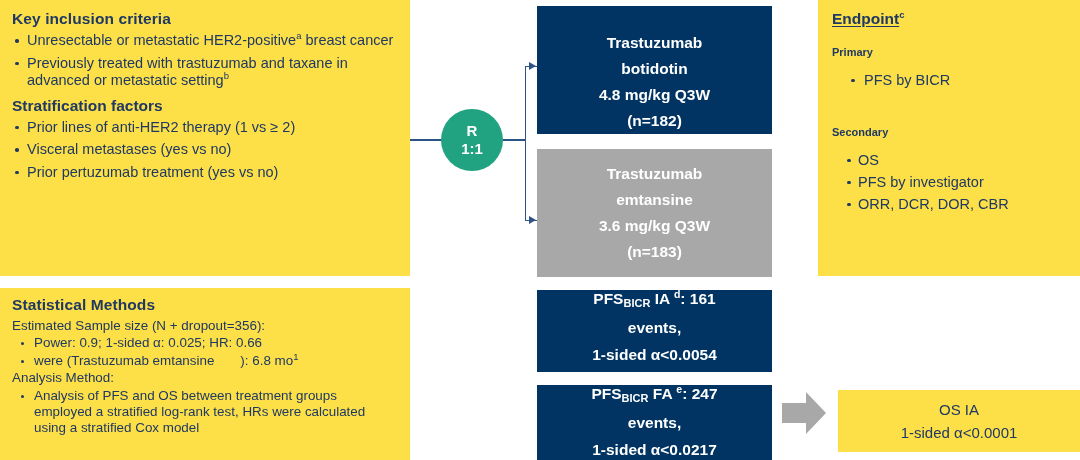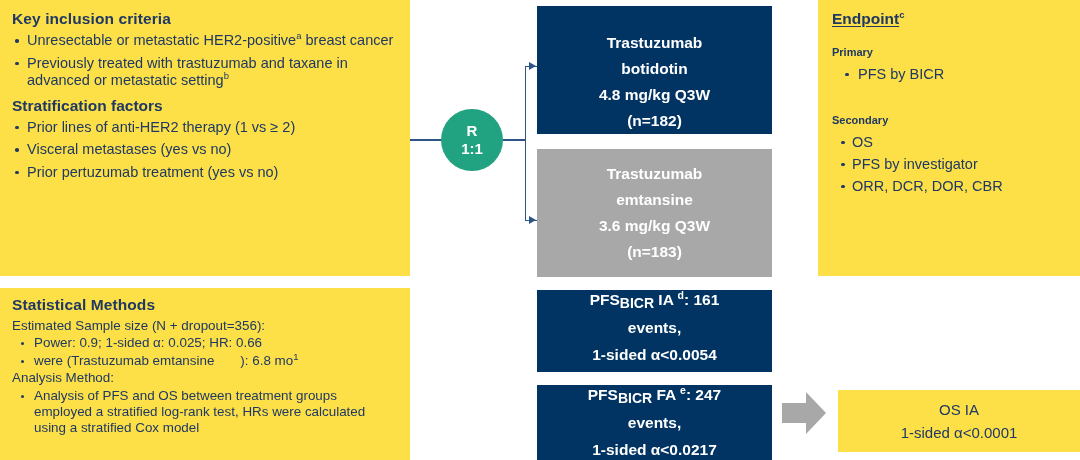--- a/index.html
+++ b/index.html
@@ -73,35 +73,35 @@
   .gray{background:#a8a8a8;}
 
   #arm-experimental{left:537px;top:6px;width:235px;height:128px;}
   #arm-control{left:537px;top:149px;width:235px;height:128px;}
   #arm-control .inner{position:relative;top:-12px;}
   #pfs-ia-box{left:537px;top:290px;width:235px;height:82px;}
   #pfs-ia-box .inner{position:relative;top:-4px;}
   #pfs-fa-box{left:537px;top:385px;width:235px;height:82px;}
   #pfs-fa-box .inner{position:relative;top:-4px;}
   .tbox .ln2{font-size:15.5px;line-height:27px;white-space:nowrap;}
-  sub{font-size:14px;vertical-align:baseline;position:relative;top:3px;}
+  sub{font-size:11px;vertical-align:baseline;position:relative;top:3px;}
   .supb{font-size:10.5px;vertical-align:super;line-height:0;}
 
   
   #flow-arrow{position:absolute;left:782px;top:390px;width:44px;height:46px;}
 
   
   #endpoint-panel{left:818px;top:0;width:262px;height:276px;padding:10px 14px 0 14px;}
   #endpoint-title{
     font-weight:bold;font-size:15.5px;color:#1f3864;margin:0 0 6px 0;
     display:inline-block;
   }
   #endpoint-title .u{text-decoration:underline;text-underline-offset:2px;}
   .ep-hdr{font-weight:bold;font-size:11px;color:#1f3864;margin:12px 0 4px 0;}
-  ul.ep{list-style:none;margin:7px;padding:0;}
+  ul.ep{list-style:none;margin:13px;padding:0;}
   ul.ep > li{
     position:relative;padding-left:13px;margin:0 0 4px 0;
     font-size:14.5px;line-height:18px;color:#1f3864;
   }
   ul.ep > li:before{
     content:"";position:absolute;left:2px;top:7.5px;
     width:3.5px;height:3.5px;border-radius:50%;background:#1f3864;
   }
   ul.ep.indent > li{padding-left:19px;}
   ul.ep.indent > li:before{left:6px;}

